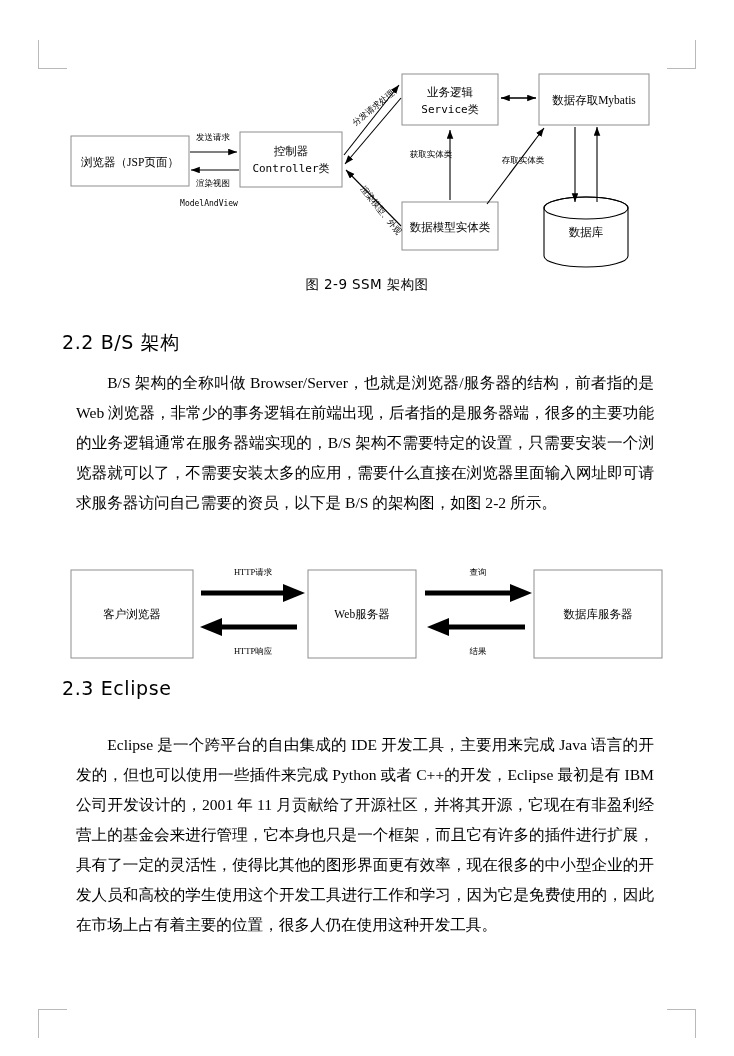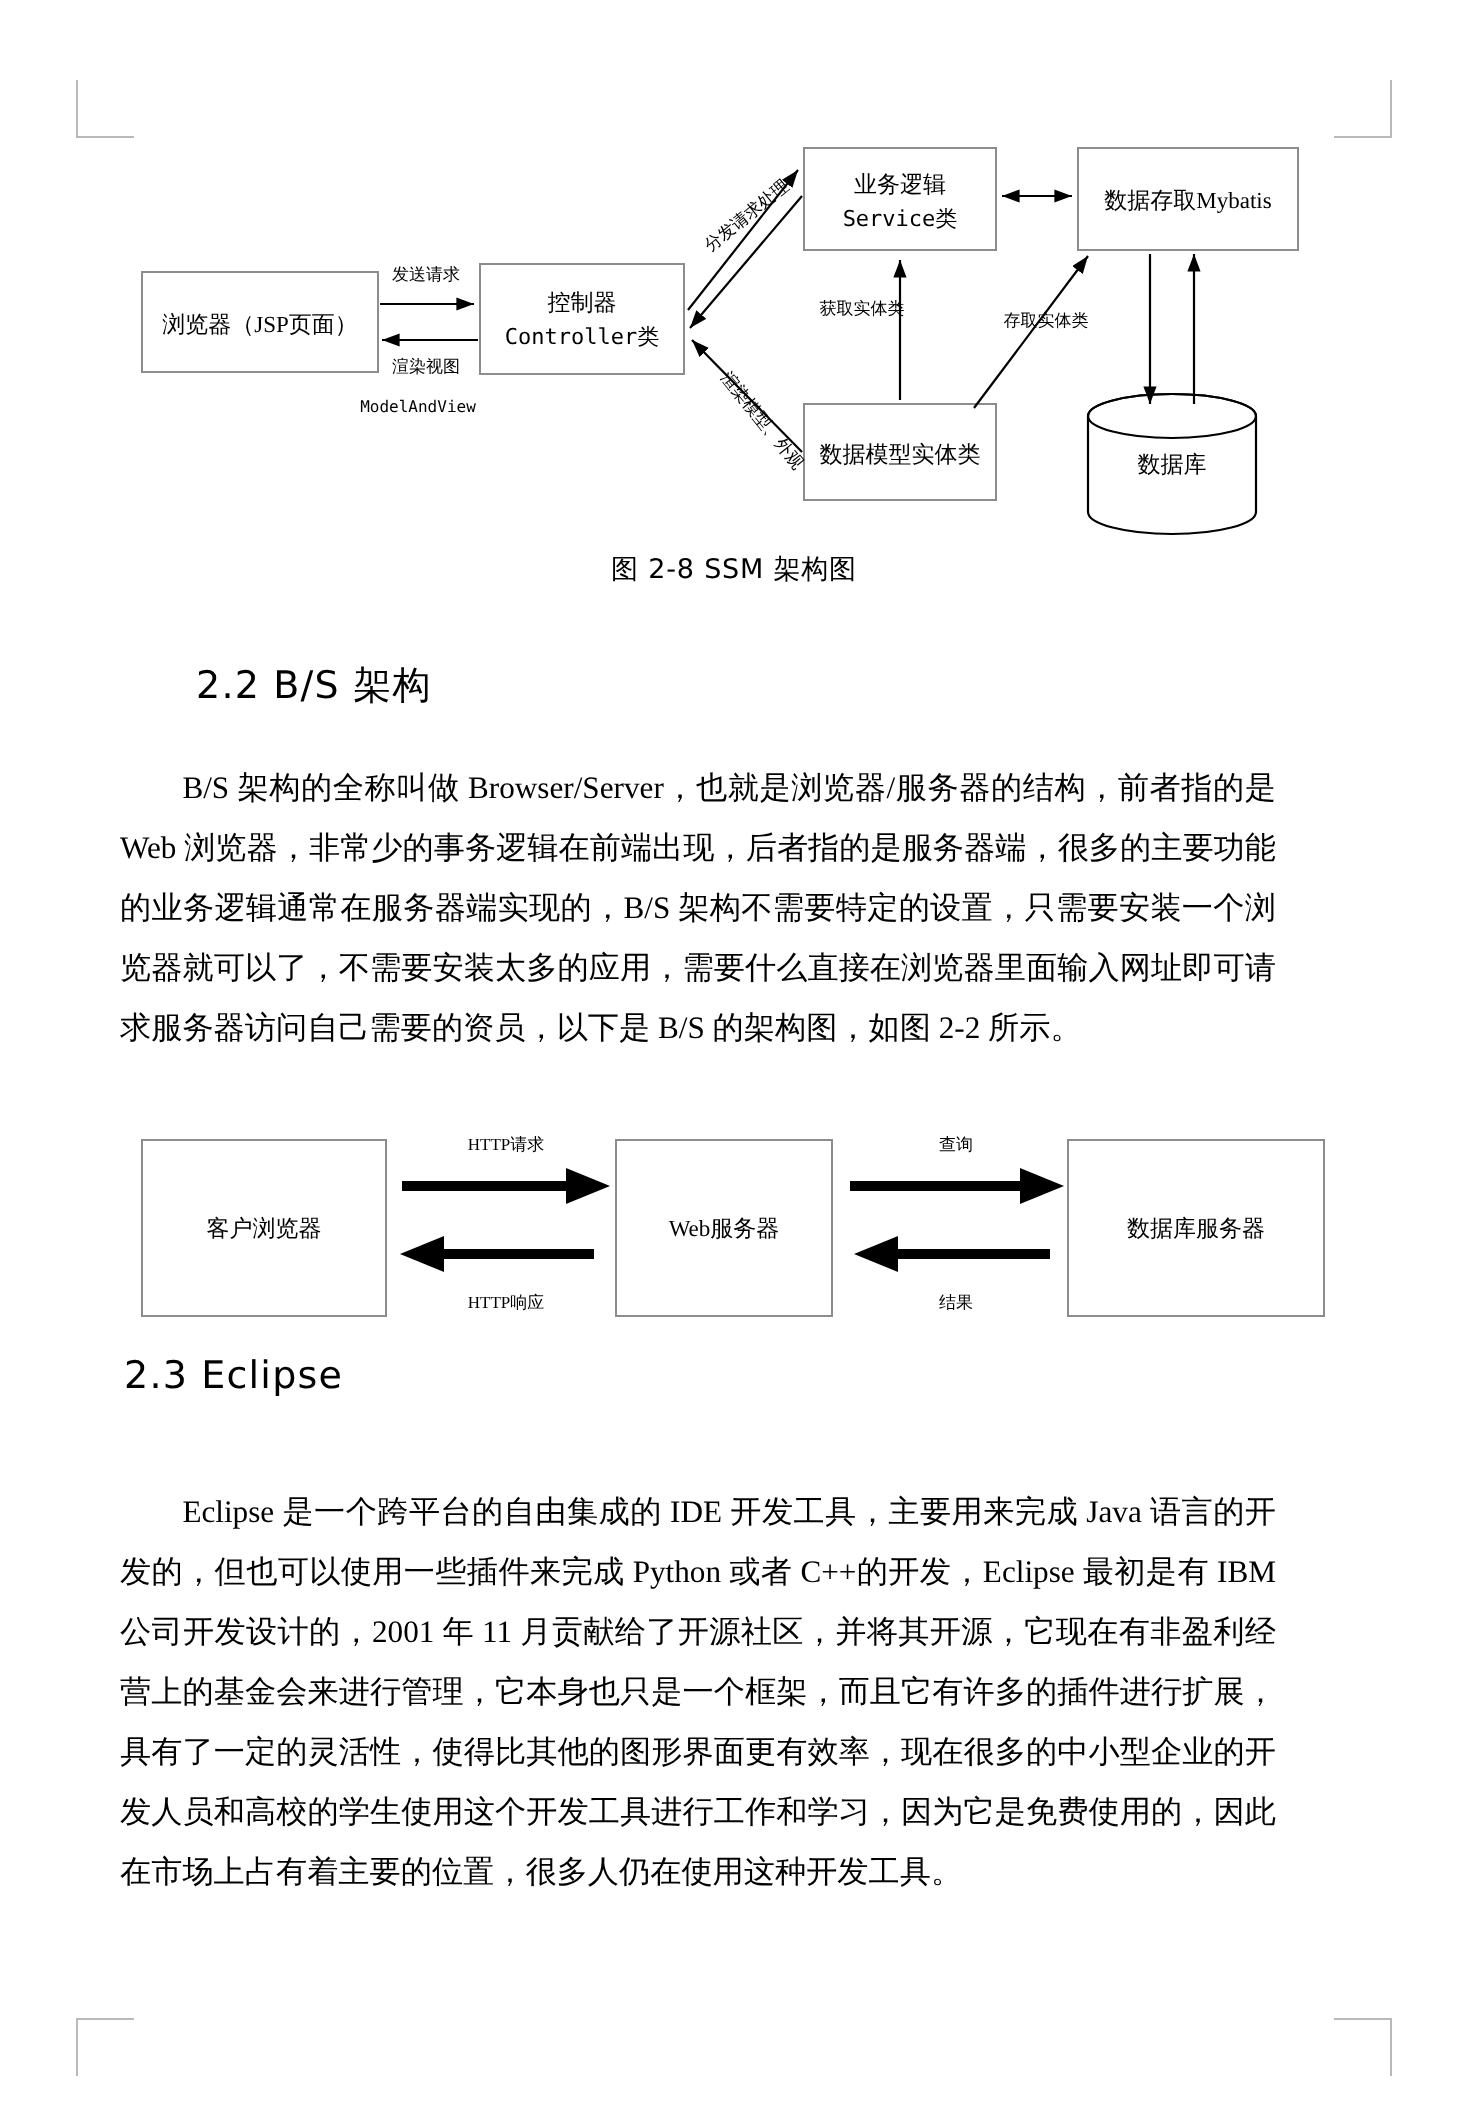--- a/index.html
+++ b/index.html
@@ -53,29 +53,28 @@
     letter-spacing: 0.6px;
     color: #000;
     white-space: nowrap;
   }
   .h2 .u-wavy {
     text-decoration: underline wavy #d03030;
     text-decoration-skip-ink: none;
   }
   .body {
     position: absolute;
-    left: 60px;
+    left: 76px;
     width: 578px;
     font-family: "Liberation Serif", serif;
     font-size: 15.6px;
     line-height: 30px;
     text-align: justify;
     text-justify: inter-character;
     color: #000;
-    margin-top: 12px;
   }
   .body p { margin: 0; text-indent: 2em; }
 
   
   .watermark {
     position: absolute;
     right: 22px;
     bottom: 12px;
     font-family: "DejaVu Sans", sans-serif;
     font-size: 23px;
@@ -154,24 +153,24 @@
       <text x="529" y="176" font-size="11.5" text-anchor="middle">数据库</text>
 
       <text x="156" y="80" font-size="8.5" text-anchor="middle">发送请求</text>
       <text x="156" y="126" font-size="8.5" text-anchor="middle">渲染视图</text>
       <text class="mono" x="152" y="146" font-size="8" text-anchor="middle">ModelAndView</text>
       <text x="318" y="50" font-size="8.5" text-anchor="middle" transform="rotate(-39 318 50)">分发请求处理</text>
       <text x="322" y="152" font-size="8.5" text-anchor="middle" transform="rotate(51 322 152)">渲染模型、外观</text>
       <text x="374" y="97" font-size="8.5" text-anchor="middle">获取实体类</text>
       <text x="466" y="103" font-size="8.5" text-anchor="middle">存取实体类</text>
     </svg>
-    <div class="fig-caption">图 2-8 SSM 架构图</div>
-  </div>
-
-  <div class="h2" style="top:330px;margin-left:36px;">2.2 B/S 架构</div>
+    <div class="fig-caption">图 2-9 SSM 架构图</div>
+  </div>
+
+  <div class="h2" style="top:330px;">2.2 B/S 架构</div>
 
   <div class="body" style="top:368px;">
     <p>B/S 架构的全称叫做 Browser/Server，也就是浏览器/服务器的结构，前者指的是 Web 浏览器，非常少的事务逻辑在前端出现，后者指的是服务器端，很多的主要功能的业务逻辑通常在服务器端实现的，B/S 架构不需要特定的设置，只需要安装一个浏览器就可以了，不需要安装太多的应用，需要什么直接在浏览器里面输入网址即可请求服务器访问自己需要的资员，以下是 B/S 的架构图，如图 2-2 所示。</p>
   </div>
 
   <div class="figure" style="top:562px;">
     <svg class="fig-svg" width="620" height="100" viewBox="0 0 620 100">
       <rect class="boxline" x="14" y="8" width="122" height="88"></rect>
       <rect class="boxline" x="251" y="8" width="108" height="88"></rect>
       <rect class="boxline" x="477" y="8" width="128" height="88"></rect>

